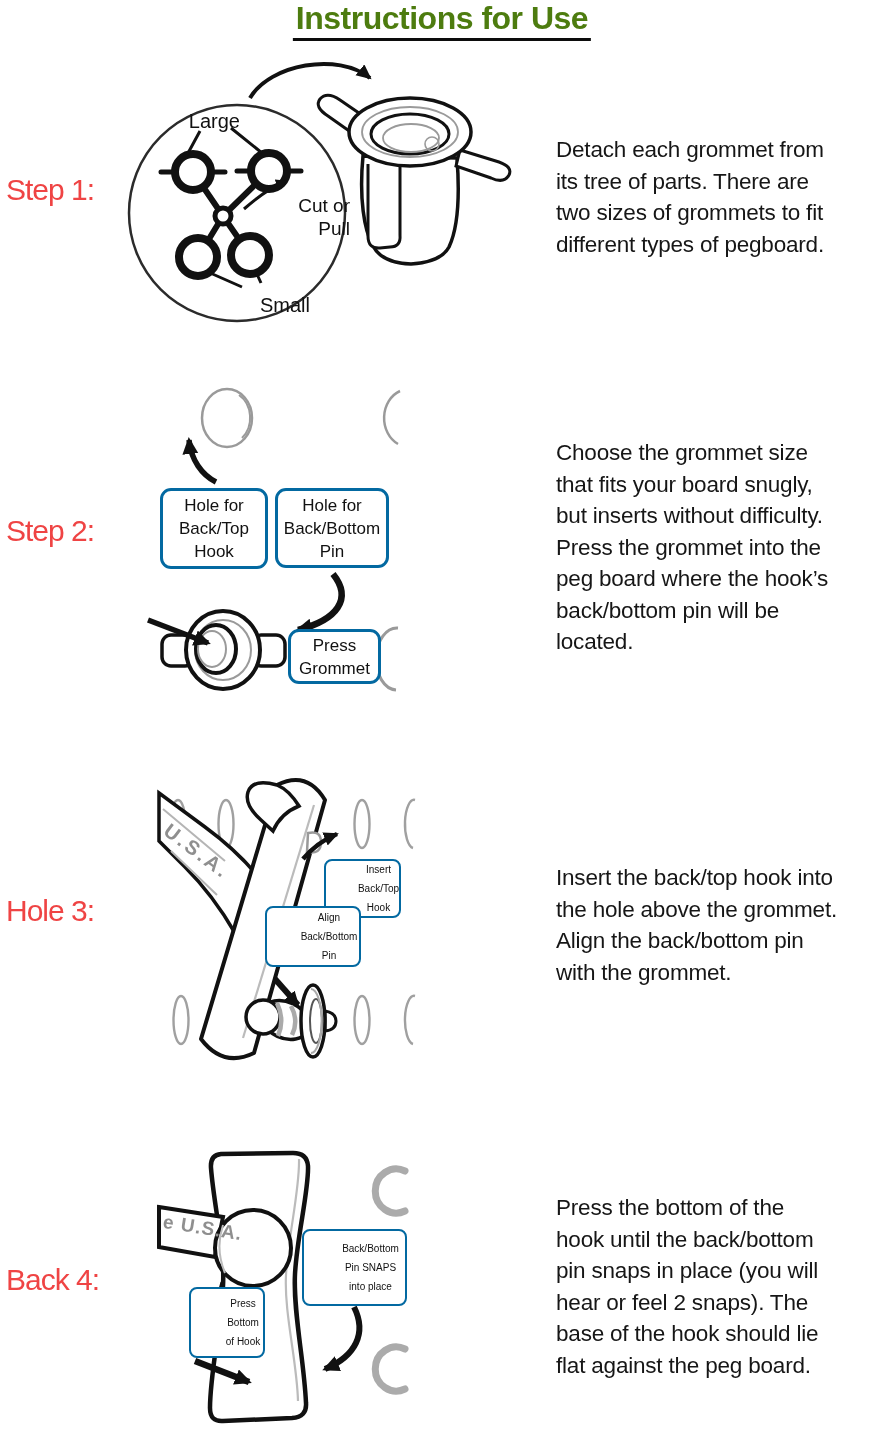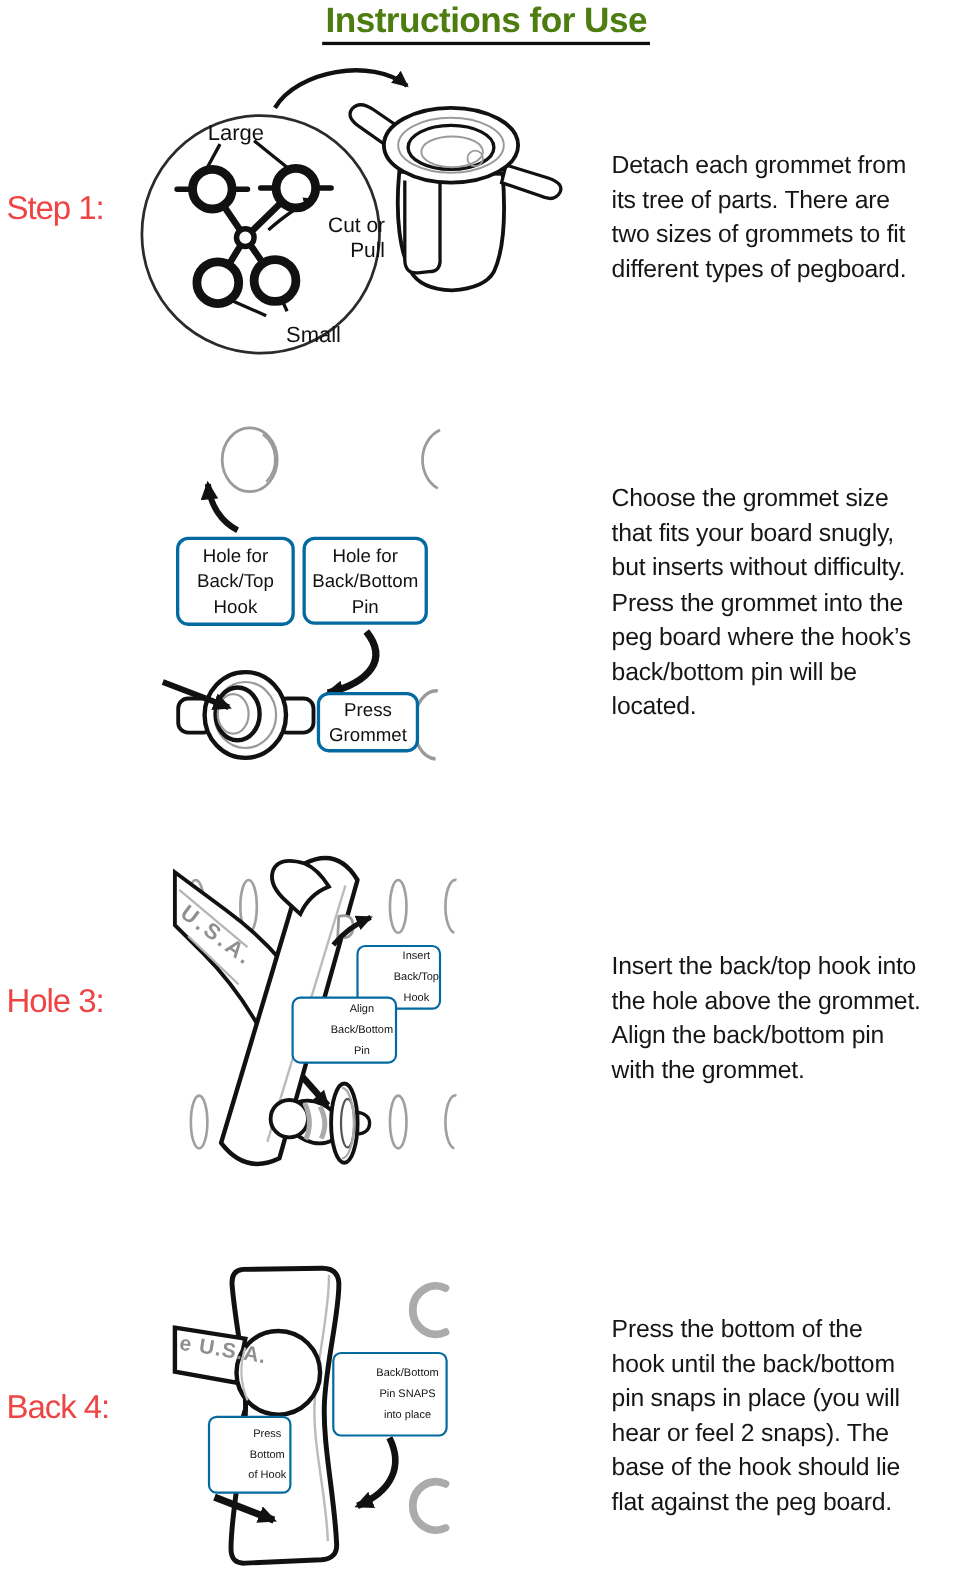--- a/index.html
+++ b/index.html
@@ -86,20 +86,21 @@
     <div class="diag-label" style="left:138px; top:225px; width:62px;margin-top:11px;">Small</div>
     <div class="diag-label" style="left:168px; top:136px; width:72px; font-size:19px;">Cut or
 Pull</div>
   </div>
 
   <div class="step-text" style="top:134px;">Detach each grommet from
 its tree of parts. There are
 two sizes of grommets to fit
 different types of pegboard.</div>
 
+  <div class="step-label" style="top:514px;">Step 2:</div>
 
   <div class="illus" style="left:140px; top:378px; width:330px; height:322px;">
     <svg width="330" height="322" viewBox="0 0 330 322">
       <defs>
         <marker id="ah2" markerUnits="userSpaceOnUse" markerWidth="20" markerHeight="18" refX="14" refY="8" orient="auto">
             <path d="M0,0 L17,8 L0,16 Z" fill="#111"></path>
           </marker>
       </defs>
       <g>
         <ellipse cx="87" cy="40" rx="25" ry="29" fill="none" stroke="#9a9a9a" stroke-width="2.5"></ellipse>

